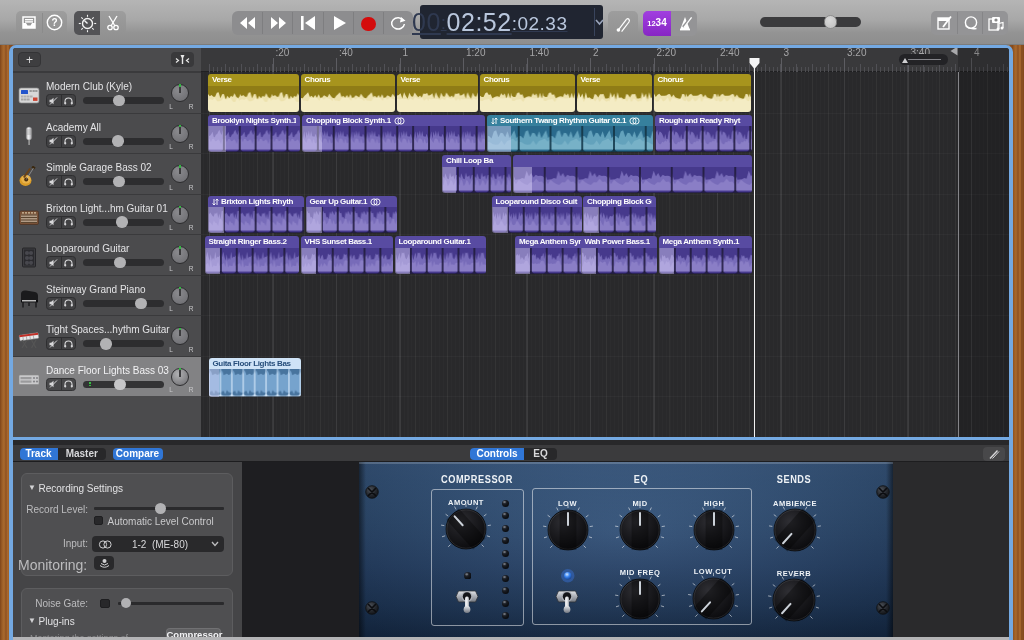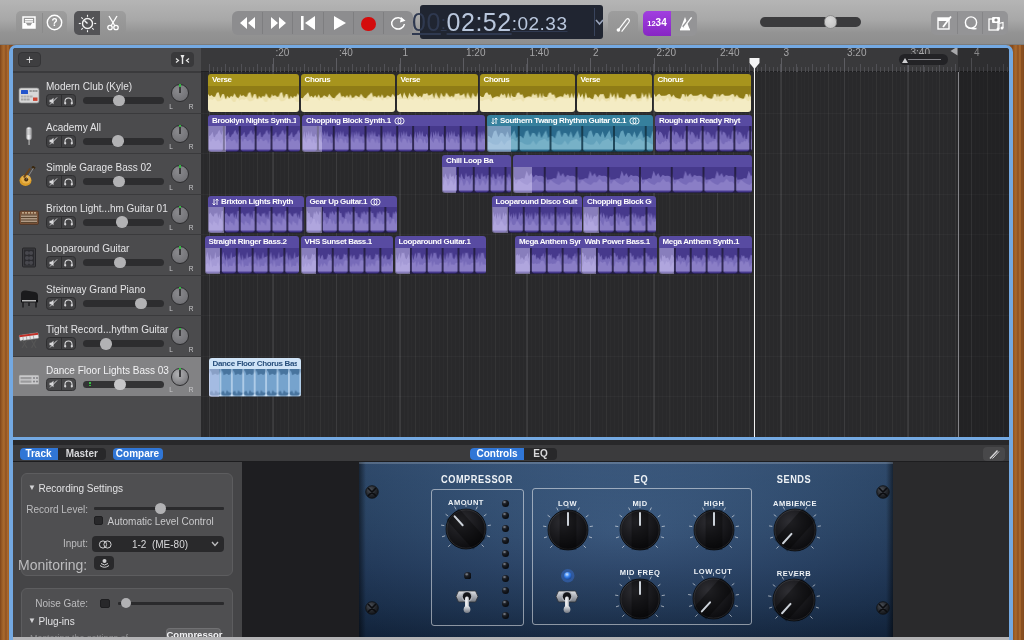--- a/index.html
+++ b/index.html
@@ -333,21 +333,21 @@
           <line x1="15.5" y1="8" x2="15.5" y2="11.6"></line>
         </g>
       </g>
       <g stroke="#555" stroke-width="1.2">
         <line x1="4" y1="12" x2="9" y2="20"></line>
         <line x1="9" y1="12" x2="4" y2="20"></line>
         <line x1="18" y1="12" x2="13.5" y2="20"></line>
         <line x1="13.5" y1="12" x2="18" y2="20"></line>
       </g>
     </svg>
-    <div style="position:absolute;left:33px;top:276.29999999999995px;width:124px;height:12px;color:#e3e3e5;font-size:10px;white-space:nowrap;overflow:hidden;">Tight Record...hythm Guitar</div>
+    <div style="position:absolute;left:33px;top:276.29999999999995px;width:124px;height:12px;color:#e3e3e5;font-size:10px;white-space:nowrap;overflow:hidden;">Tight Spaces...hythm Guitar</div>
     <div style="position:absolute;left:33px;top:289.29999999999995px;width:29.5px;height:13px;background:#414143;border:1px solid #2e2e30;border-radius:3.5px;"></div>
     <div style="position:absolute;left:47.5px;top:290.29999999999995px;width:1px;height:11px;background:#2e2e30;"></div>
     <svg style="position:absolute;left:36px;top:291.79999999999995px;width:9px;height:8px;" width="9" height="8" viewBox="0 0 9 8">
       <path d="M0.5 2.7 L2.2 2.7 L4.5 0.8 L4.5 7.2 L2.2 5.3 L0.5 5.3 Z" fill="#d6d6d8"></path>
       <line x1="1" y1="7.5" x2="8" y2="0.5" stroke="#d6d6d8" stroke-width="1"></line>
     </svg>
     <svg style="position:absolute;left:51px;top:291.79999999999995px;width:9px;height:8px;" width="9" height="8" viewBox="0 0 9 8">
       <path d="M1 7 L1 4.5 A3.5 3.5 0 0 1 8 4.5 L8 7" stroke="#d6d6d8" stroke-width="1.1" fill="none"></path>
       <rect x="0.4" y="5" width="1.8" height="2.6" rx="0.8" fill="#d6d6d8"></rect>
       <rect x="6.8" y="5" width="1.8" height="2.6" rx="0.8" fill="#d6d6d8"></rect>
@@ -940,21 +940,21 @@
               <g transform="translate(0,18.7)">
                 <path d="M0,8.8 L0.0,6.33 L1.63,3.62 L3.26,3.14 L4.89,6.47 L6.53,2.42 L8.16,4.48 L9.79,4.95 L11.42,5.26 L11.42,8.8 Z" fill="#48749e"></path>
               </g>
             </g>
           </pattern>
         </defs>
         <rect width="92" height="27.5" fill="url(#p25)"></rect>
       </svg>
       <div style="position:absolute;left:0px;top:11.5px;width:10px;height:27.5px;background:rgba(228,222,255,0.42);"></div>
       <div style="position:absolute;left:0px;top:0px;width:88px;height:12.5px;padding-left:4px;font-size:8px;font-weight:600;color:#274e7b;white-space:nowrap;overflow:hidden;display:flex;align-items:center;letter-spacing:-0.35px;">
-        <span style="position:relative;top:-0.5px">Dance Floor Chorus Bas</span>
+        <span style="position:relative;top:-0.5px">Guita Floor Lights Bas</span>
       </div>
     </div>
     <div style="position:absolute;left:740.5px;top:10px;width:1.5px;height:379px;background:#f2f2f2;"></div>
     <svg style="position:absolute;left:734.5px;top:9px;width:13px;height:13px;" width="13" height="13" viewBox="0 0 13 13">
       <path d="M1.5 1 L11.5 1 L11.5 6 L6.5 12 L1.5 6 Z" fill="#f5f5f5"></path>
     </svg>
   </div>
 <div style="position:absolute;left:13px;top:437px;width:996px;height:2.5px;background:#74a9e2;"></div>
 <div style="position:absolute;left:13px;top:439.5px;width:996px;height:5.5px;background:#28282a;"></div>
 <div style="position:absolute;left:13px;top:445px;width:996px;height:17px;background:#3b3b3d;border-bottom:1px solid #1d1d1f;"></div>

